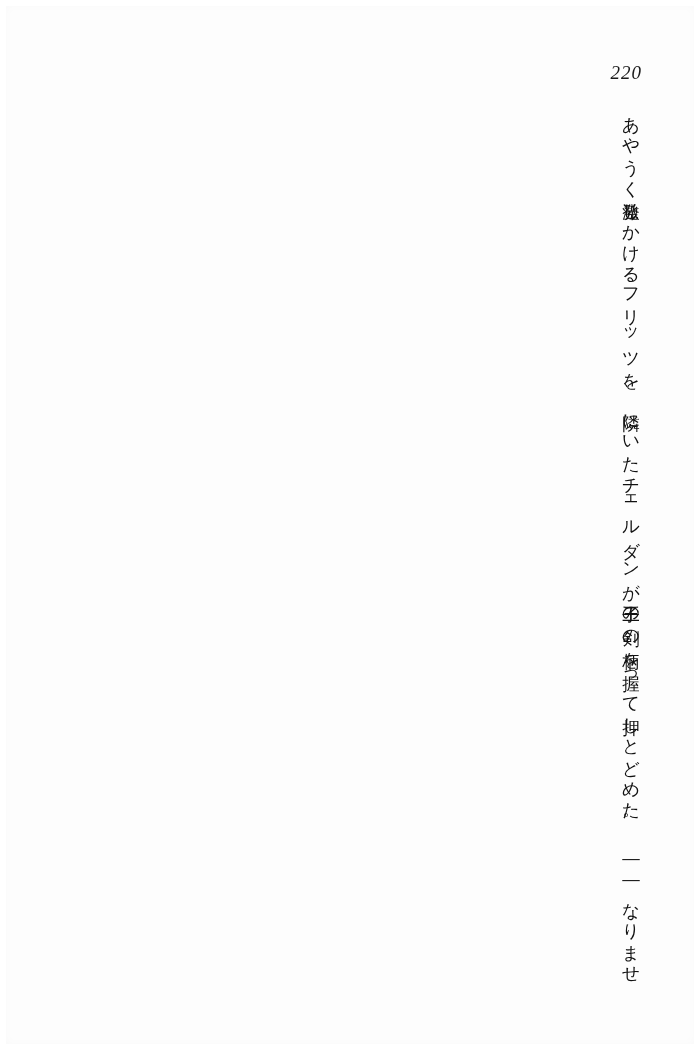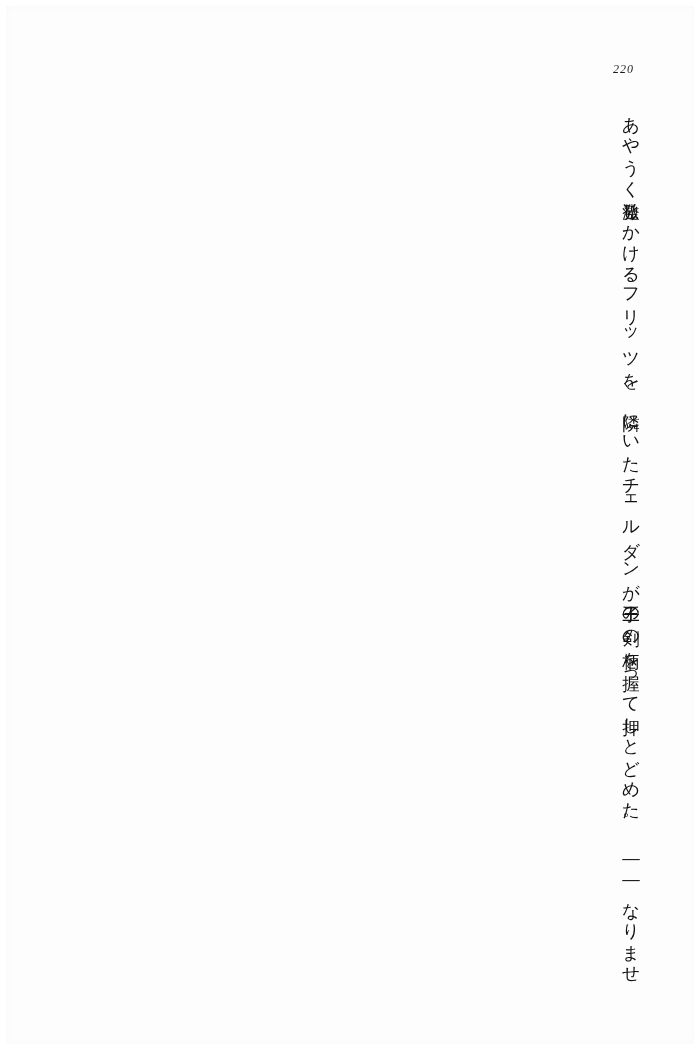--- a/index.html
+++ b/index.html
@@ -25,24 +25,24 @@
     content: "";
     position: absolute;
     left: 0; top: 0; right: 0; bottom: 0;
     box-shadow: inset 0 0 0 6px #ffffff, inset 0 0 14px rgba(0,0,0,0.05);
     pointer-events: none;
   }
 
   .page-number {
     position: absolute;
     top: 62px;
-    right: 66px;
+    right: 58px;
     font-family: "Liberation Serif", "DejaVu Serif", serif;
     font-style: italic;
-    font-size: 12px;
+    font-size: 19px;
     letter-spacing: 1px;
     color: #1a1a1a;
   }
 
   .text-body {
     position: absolute;
     top: 104px;
     right: 52px;
     left: 52px;
     bottom: 66px;

